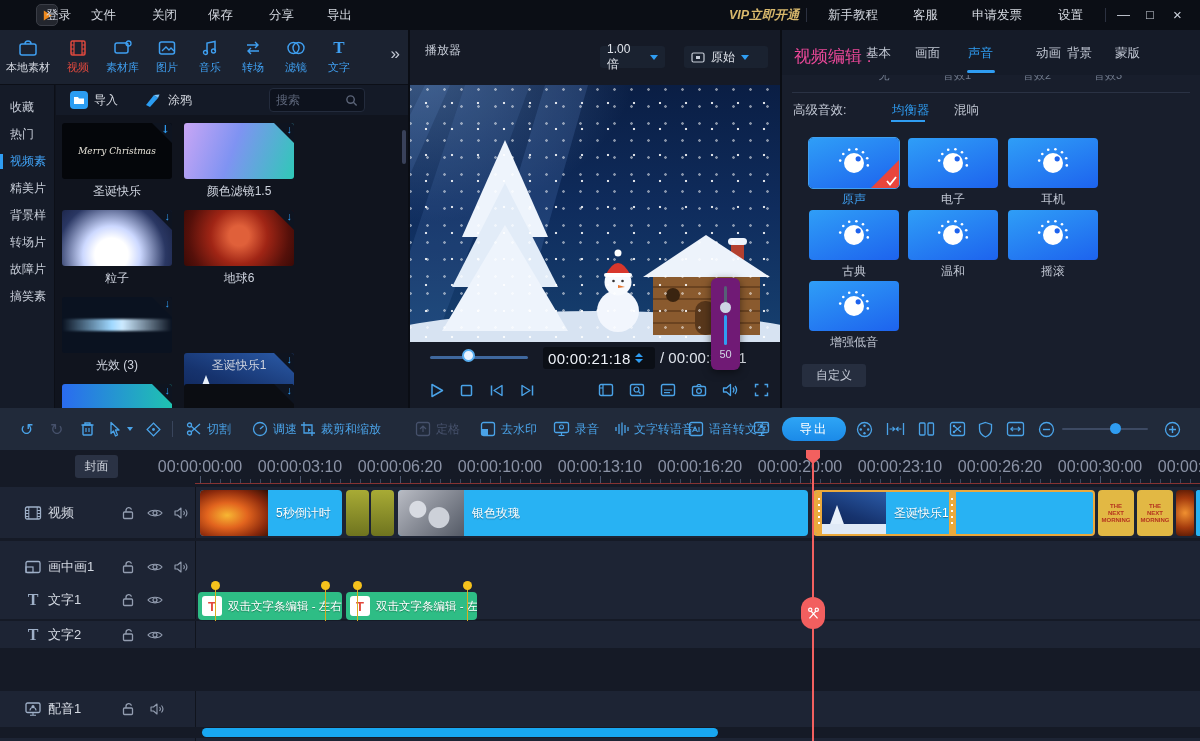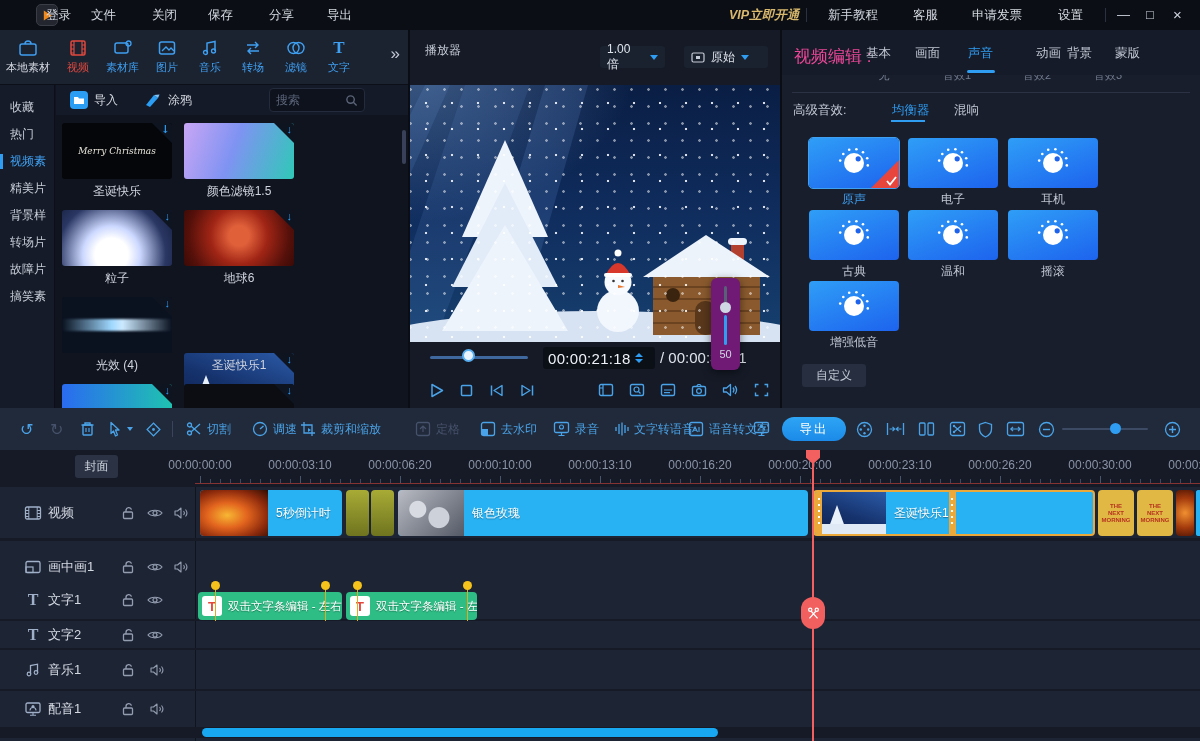--- a/index.html
+++ b/index.html
@@ -111,21 +111,21 @@
   .tb-glyph.dim { color:#46516b; }
   .tb-sep { position:absolute; top:13px; width:1px; height:16px; background:#39455c; }
   .export-btn { position:absolute; left:782px; top:9px; width:64px; height:24px; border-radius:12px; background:linear-gradient(180deg,#2ea5f5,#1b8ae8); color:#fff; font-size:12.5px; display:flex; align-items:center; justify-content:center; letter-spacing:2px; }
   .zoom-track { position:absolute; left:1062px; top:20px; width:86px; height:2px; background:#3d4a63; border-radius:1px; }
   .zoom-knob { position:absolute; left:1110px; top:15px; width:11px; height:11px; border-radius:50%; background:#2f9df2; }
 
   
   .timeline { position:absolute; left:0; top:450px; width:1200px; height:291px; background:#151a26; overflow:hidden; }
   .cover-btn { position:absolute; left:75px; top:5px; width:43px; height:23px; background:#2a3244; border-radius:3px; color:#d3d8e1; font-size:12px; display:flex; align-items:center; justify-content:center; }
   .ruler { position:absolute; left:0; top:0; width:1200px; height:36px; }
-  .ruler-label { position:absolute; top:8px; transform:translateX(-50%); color:#8b93a6; font-size:12px; white-space:nowrap; }
+  .ruler-label { position:absolute; top:8px; transform:translateX(-50%); color:#8b93a6; font-size:16px; white-space:nowrap; }
   .tick { position:absolute; bottom:3px; width:1px; height:4px; background:#3e485e; }
   .tick.major { height:7px; background:#4a556e; }
   .ruler-redline { position:absolute; left:195px; right:0; top:33px; height:1px; background:rgba(226,72,60,.55); }
   .track-row { position:absolute; left:0; width:1200px; background:#1d2434; }
   .t-head { position:absolute; left:0; top:0; width:195px; height:100%; }
   .t-icon { position:absolute; left:24px; top:50%; transform:translateY(-50%); color:#9fb0c8; width:18px; text-align:center; }
   .t-name { position:absolute; left:48px; top:50%; transform:translateY(-50%); color:#d4d9e2; font-size:13px; white-space:nowrap; }
   .t-ctl { position:absolute; top:50%; transform:translateY(-50%); }
   .t-sep { position:absolute; left:195px; top:0; width:1px; height:100%; background:#10141d; }
   .clips-layer { position:absolute; inset:0; }
@@ -300,21 +300,21 @@
       <div class="thumb art-globe" style="left:128px;top:95px">
         <i class="dl-corner"></i>
           <i class="dl-arrow">↓</i>
       </div>
       <span class="thumb-label" style="left:128px;top:155px">地球6</span>
 
       <div class="thumb art-light" style="left:6px;top:182px">
         <i class="dl-corner"></i>
           <i class="dl-arrow">↓</i>
       </div>
-      <span class="thumb-label" style="left:6px;top:242px">光效 (4)</span>
+      <span class="thumb-label" style="left:6px;top:242px">光效 (3)</span>
       <div class="thumb art-winter" style="left:128px;top:182px">
         <i class="dl-corner"></i>
           <i class="dl-arrow">↓</i>
       </div>
       <span class="thumb-label" style="left:128px;top:242px">圣诞快乐1</span>
 
       <div class="thumb art-gradblue" style="left:6px;top:269px">
         <i class="dl-corner"></i>
           <i class="dl-arrow">↓</i>
       </div>
@@ -914,39 +914,20 @@
             <path d="M4 6 V4.5 a2.8 2.8 0 0 1 5.5-.8" fill="none" stroke="#939db0" stroke-width="1.3"></path>
           </svg>
         <svg class="t-ctl" style="left:147px" width="16" height="11" viewBox="0 0 16 11">
             <path d="M1 5.5 C3.5 1.8 12.5 1.8 15 5.5 C12.5 9.2 3.5 9.2 1 5.5 Z" fill="none" stroke="#939db0" stroke-width="1.2"></path>
             <circle cx="8" cy="5.5" r="2" fill="none" stroke="#939db0" stroke-width="1.2"></circle>
           </svg>
       </div>
       <i class="t-sep"></i>
     </div>
 
-    <div class="track-row" style="top:200px;height:39px">
-      <div class="t-head">
-        <svg class="t-icon" width="16" height="15" viewBox="0 0 16 15">
-            <path d="M5.5 11.5 V3 l7-1.3 V10" fill="none" stroke="#9fb0c8" stroke-width="1.3"></path>
-            <circle cx="4" cy="11.5" r="1.8" fill="none" stroke="#9fb0c8" stroke-width="1.2"></circle>
-            <circle cx="11" cy="10" r="1.8" fill="none" stroke="#9fb0c8" stroke-width="1.2"></circle>
-          </svg>
-        <span class="t-name">音乐1</span>
-        <svg class="t-ctl" style="left:122px" width="12" height="14" viewBox="0 0 12 14">
-            <rect x="1.5" y="6" width="9" height="6.5" rx="1" fill="none" stroke="#939db0" stroke-width="1.3"></rect>
-            <path d="M4 6 V4.5 a2.8 2.8 0 0 1 5.5-.8" fill="none" stroke="#939db0" stroke-width="1.3"></path>
-          </svg>
-        <svg class="t-ctl" style="left:150px" width="15" height="12" viewBox="0 0 15 12">
-            <polygon points="1,4 3.5,4 7,1 7,11 3.5,8 1,8" fill="none" stroke="#939db0" stroke-width="1.1" stroke-linejoin="round"></polygon>
-            <path d="M9.5 4 a3 3 0 0 1 0 4 M11.5 2.5 a5.5 5.5 0 0 1 0 7" fill="none" stroke="#939db0" stroke-width="1.1"></path>
-          </svg>
-      </div>
-      <i class="t-sep"></i>
-    </div>
 
     <div class="track-row" style="top:241px;height:36px">
       <div class="t-head">
         <svg class="t-icon" width="17" height="15" viewBox="0 0 17 15">
             <rect x="1.5" y="1.5" width="14" height="9.5" rx="1.5" fill="none" stroke="#9fb0c8" stroke-width="1.3"></rect>
             <circle cx="8.5" cy="5" r="1.5" fill="#9fb0c8"></circle>
             <path d="M5.5 9 a3 3 0 0 1 6 0 M5.5 13.8 h6 M8.5 11 v2.8" stroke="#9fb0c8" stroke-width="1.1" fill="none"></path>
           </svg>
         <span class="t-name">配音1</span>
         <svg class="t-ctl" style="left:122px" width="12" height="14" viewBox="0 0 12 14">

